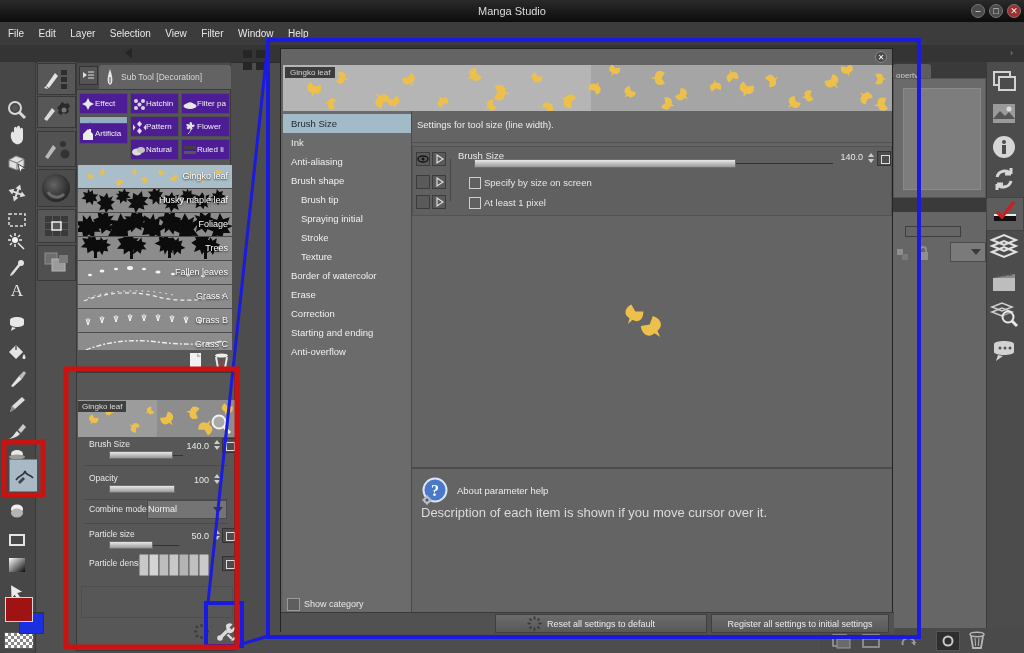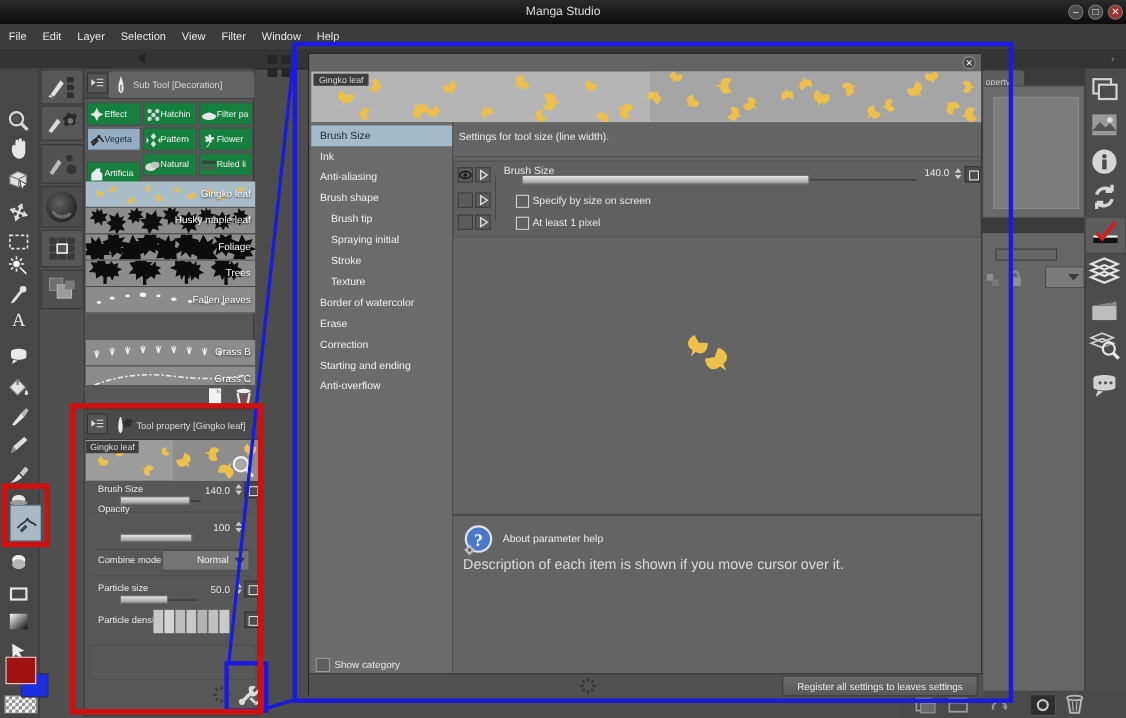--- a/index.html
+++ b/index.html
@@ -14,21 +14,21 @@
 .topstrip{left:0;top:45px;width:1024px;height:17px;background:#343434;border-bottom:1px solid #2a2a2a}
 .toolbar1{left:0;top:62px;width:35px;height:591px;background:#474747;border-right:1px solid #3a3a3a}
 .t1i{left:5px;width:24px;height:24px;transform:translateY(11px)}
 .tb2tile{left:37px;width:39px;background:#575757;border:1px solid #383838;box-sizing:border-box}
 .tb2col{left:37px;top:62px;width:40px;height:591px;background:#505050}
 .panel{background:#575757;border:1px solid #3a3a3a;box-sizing:border-box}
 .phead{position:absolute;left:0;top:0;width:100%;height:26px;background:#4a4a4a;border-bottom:1px solid #3a3a3a}
 .ptab{position:absolute;background:#636363;border-radius:3px 3px 0 0}
 .ptitle{font-size:8.5px;color:#d8d8d8;white-space:nowrap}
 .menutile{position:absolute;width:19px;height:19px;background:#555;border:1px solid #333;box-sizing:border-box}
-.catbtn{position:absolute;width:49px;height:21px;background:#15803d;border:1px solid #4e4e4e;box-sizing:border-box;font-size:8px;color:#f2f2f2;overflow:hidden;white-space:nowrap}
+.catbtn{position:absolute;width:49px;height:21px;background:#4c1d95;border:1px solid #4e4e4e;box-sizing:border-box;font-size:8px;color:#f2f2f2;overflow:hidden;white-space:nowrap}
 .catbtn.sel{background:#93aec2;color:#1e2a33}
 .catlbl{position:absolute;left:15px;top:5px}
 .brow{position:absolute;left:1px;width:154px;height:23px;background:#8c8c8c;border-bottom:1px solid #4c4c4c;overflow:hidden}
 .brow.sel{background:#a9bec9}
 .blbl{position:absolute;right:4px;top:6px;font-size:9px;color:#fff;text-shadow:0 1px 2px rgba(0,0,0,.8)}
 .ctl-lbl{position:absolute;font-size:8.5px;color:#e8e8e8;white-space:nowrap}
 .ctl-val{position:absolute;font-size:9px;color:#e8e8e8;text-align:right;width:30px}
 .slider{position:absolute;height:8px;background:linear-gradient(#e8e8e8,#9a9a9a);border:1px solid #6e6e6e;box-sizing:border-box}
 .slidertrack{position:absolute;height:1px;background:#323232}
 .chkbtn{position:absolute;width:14px;height:15px;background:#4c4c4c;border:1px solid #333;box-sizing:border-box}
@@ -348,21 +348,21 @@
         </svg>
         <span class="catlbl">Pattern</span>
       </div>
     <div class="catbtn" style="left:104px;top:53px">
         <svg class="abs" style="left:2px;top:3px" width="13" height="14">
           <path d="M6 5 C4 1 9 1 8 5 C11 3 12 7 8 7 C10 10 6 11 6 8 C4 11 1 8 4 6 C1 6 2 2 6 5 Z" fill="#e4e4e4"></path>
           <path d="M7 8 C7 11 6 12 4 14" stroke="#ccc" fill="none"></path>
         </svg>
         <span class="catlbl">Flower</span>
       </div>
-    <div class="catbtn" style="left:2px;top:84px">
+    <div class="catbtn" style="left:2px;top:60px">
         <svg class="abs" style="left:1px;top:3px" width="14" height="14">
           <path d="M2 7 L7 2 L12 7 L12 13 L2 13 Z" fill="#ececec"></path>
           <rect x="8" y="2" width="2" height="3" fill="#ececec"></rect>
         </svg>
         <span class="catlbl">Artificia</span>
       </div>
     <div class="catbtn" style="left:53px;top:76px">
         <svg class="abs" style="left:1px;top:5px" width="14" height="11">
           <ellipse cx="5" cy="7" rx="5" ry="3.5" fill="#dcdcdc"></ellipse>
           <ellipse cx="9" cy="5" rx="4" ry="3" fill="#c2c2c2"></ellipse>
@@ -454,20 +454,27 @@
             <ellipse cx="52" cy="7" rx="3" ry="2"></ellipse>
             <ellipse cx="66" cy="8" rx="2" ry="1.2"></ellipse>
             <ellipse cx="80" cy="11" rx="2.6" ry="1.6"></ellipse>
             <ellipse cx="95" cy="13" rx="2" ry="1.2"></ellipse>
             <ellipse cx="110" cy="14" rx="2.4" ry="1.4"></ellipse>
             <ellipse cx="125" cy="15" rx="2" ry="1.2"></ellipse>
           </g>
         </svg>
       <span class="blbl">Fallen leaves</span>
     </div>
+    <div class="brow" style="top:222px">
+      <svg width="154" height="23">
+          <path d="M6 16 C30 6 60 6 80 12 C100 17 125 16 146 10" fill="none" stroke="#f0f0f0" stroke-width="1.2" stroke-dasharray="4 3"></path>
+          <path d="M10 13 C35 4 70 4 95 10" fill="none" stroke="#dadada" stroke-width="1" stroke-dasharray="2 4"></path>
+        </svg>
+      <span class="blbl">Grass A</span>
+    </div>
     <div class="brow" style="top:270px;border-bottom:none">
       <svg width="154" height="23">
           <path d="M8 17 C30 8 55 6 80 9 C105 12 125 12 145 8" fill="none" stroke="#ededed" stroke-width="1.4" stroke-dasharray="5 2 2 2"></path>
         </svg>
       <span class="blbl">Grass C</span>
     </div>
     <div class="brow" style="top:246px">
       <svg width="154" height="23">
           <g stroke="#f2f2f2" stroke-width="1">
             <path d="M10 16 l-2 -6 M10 16 l0 -7 M10 16 l2 -6"></path>
@@ -492,35 +499,20 @@
       <svg class="abs" style="left:135px;top:2px" width="17" height="17">
           <ellipse cx="8.5" cy="3.5" rx="6.5" ry="2" fill="#eee"></ellipse>
           <path d="M3 5 L5 16 L12 16 L14 5" fill="none" stroke="#e8e8e8" stroke-width="2"></path>
           <line x1="6.5" y1="7" x2="7" y2="14" stroke="#c33" stroke-width="1.2"></line>
           <line x1="10.5" y1="7" x2="10" y2="14" stroke="#c33" stroke-width="1.2"></line>
         </svg>
     </div>
   </div>
 
   <div class="abs panel" style="left:76px;top:372px;width:159px;height:279px">
-    <div class="phead">
-      <div class="menutile" style="left:2px;top:3px">
-          <svg width="17" height="17">
-            <polygon points="3,5 7,8 3,11" fill="#ddd"></polygon>
-            <line x1="8" y1="5" x2="14" y2="5" stroke="#ddd"></line>
-            <line x1="8" y1="8" x2="14" y2="8" stroke="#ddd"></line>
-            <line x1="8" y1="11" x2="14" y2="11" stroke="#ddd"></line>
-          </svg>
-        </div>
-      <svg class="abs" style="left:25px;top:3px" width="20" height="21">
-          <path d="M7 3 C5.5 8 5 12 6 16 L7.5 18 L9 16 C10 12 9.5 8 8 3 Z" fill="#e8e8e8"></path>
-          <path d="M12 6 l1.5 -2 l2 1.5 l2 -0.5 l1 2 l-1.5 2 l0.5 2 l-2 1 l-2 -0.5 l-1.5 1.5 l-2 -1.5 l0.5 -2 l-1.5 -1.5 Z" fill="#2e2e2e"></path>
-        </svg>
-      <div class="abs ptitle" style="left:47px;top:9px">Tool property [Gingko leaf]</div>
-    </div>
 
     <div class="abs" style="left:1px;top:27px;width:157px;height:37px;background:#9c9c9c;overflow:hidden">
       <div class="abs" style="left:79px;top:0;width:78px;height:37px;background:#8d8d8d"></div>
       <svg class="abs" style="left:0;top:0" width="157" height="37">
           <g fill="#ecc653">
             <use href="#glf" transform="translate(14,22) scale(0.6) rotate(30)"></use>
             <use href="#glf" transform="translate(34,12) scale(0.55) rotate(-70)"></use>
             <use href="#glf" transform="translate(54,26) scale(0.62) rotate(120)"></use>
             <use href="#glf" transform="translate(70,12) scale(0.5) rotate(60)"></use>
             <use href="#glf" transform="translate(92,22) scale(0.85) rotate(-40)"></use>
@@ -537,29 +529,29 @@
     </div>
 
     <div class="ctl-lbl" style="left:12px;top:66px">Brush Size</div>
     <div class="ctl-val" style="left:102px;top:68px">140.0</div>
     <div class="stepper" style="left:136px;top:66px"></div>
     <div class="chkbtn" style="left:145px;top:65px"></div>
     <div class="slider" style="left:32px;top:78px;width:64px"></div>
     <div class="slidertrack" style="left:96px;top:82px;width:10px"></div>
     <div class="abs" style="left:8px;top:92px;width:143px;height:1px;background:#4a4a4a"></div>
 
-    <div class="ctl-lbl" style="left:12px;top:84px">Opacity</div>
+    <div class="ctl-lbl" style="left:12px;top:100px">Opacity</div>
     <div class="ctl-val" style="left:102px;top:102px">100</div>
     <div class="stepper" style="left:136px;top:100px"></div>
     <div class="slider" style="left:32px;top:112px;width:66px"></div>
     <div class="abs" style="left:8px;top:126px;width:143px;height:1px;background:#4a4a4a"></div>
 
     <div class="ctl-lbl" style="left:12px;top:131px">Combine mode</div>
     <div class="abs" style="left:70px;top:127px;width:80px;height:19px;background:#747474;border:1px solid #4a4a4a;box-sizing:border-box">
-      <div class="abs" style="left:0;width:60px;text-align:right;font-size:9px;line-height:17px;color:#f0f0f0">Normal</div>
+      <div class="abs" style="left:0;width:60px;text-align:left;font-size:9px;line-height:17px;color:#f0f0f0">Normal</div>
       <div class="abs" style="right:3px;top:6px;border-left:5px solid transparent;border-right:5px solid transparent;border-top:6px solid #383838"></div>
     </div>
     <div class="abs" style="left:8px;top:150px;width:143px;height:1px;background:#4a4a4a"></div>
 
     <div class="ctl-lbl" style="left:12px;top:156px">Particle size</div>
     <div class="ctl-val" style="left:102px;top:158px">50.0</div>
     <div class="stepper" style="left:136px;top:156px"></div>
     <div class="chkbtn" style="left:145px;top:155px"></div>
     <div class="slider" style="left:32px;top:168px;width:44px"></div>
     <div class="slidertrack" style="left:76px;top:172px;width:26px"></div>
@@ -869,33 +861,34 @@
         </g>
         <circle cx="6" cy="23" r="1.5" fill="#555"></circle>
       </svg>
     <div class="abs" style="left:176px;top:436px;font-size:9.5px;color:#ececec">About parameter help</div>
     <div class="abs" style="left:140px;top:456px;font-size:13px;color:#dcdcdc">Description of each item is shown if you move cursor over it.</div>
 
     <div class="abs" style="left:6px;top:549px;width:11px;height:11px;background:#5e5e5e;border:1px solid #9a9a9a"></div>
     <div class="abs" style="left:23px;top:550px;font-size:9px;color:#e8e8e8">Show category</div>
 
     <div class="abs" style="left:0;top:563px;width:613px;height:21px;background:#515151;border-top:1px solid #3a3a3a"></div>
+    <div class="btn" style="left:214px;top:565px;width:212px"><span>Reset all settings to default</span></div>
     <svg class="abs" style="left:246px;top:567px" width="15" height="15">
         <g stroke="#333" stroke-width="1.6">
           <line x1="7.5" y1="0.5" x2="7.5" y2="3.5"></line>
           <line x1="7.5" y1="11.5" x2="7.5" y2="14.5"></line>
           <line x1="0.5" y1="7.5" x2="3.5" y2="7.5"></line>
           <line x1="11.5" y1="7.5" x2="14.5" y2="7.5"></line>
           <line x1="2.5" y1="2.5" x2="4.5" y2="4.5"></line>
           <line x1="10.5" y1="10.5" x2="12.5" y2="12.5"></line>
           <line x1="12.5" y1="2.5" x2="10.5" y2="4.5"></line>
           <line x1="2.5" y1="12.5" x2="4.5" y2="10.5"></line>
         </g>
       </svg>
-    <div class="btn" style="left:430px;top:565px;width:178px"><span>Register all settings to leaves settings</span></div>
+    <div class="btn" style="left:430px;top:565px;width:178px"><span>Register all settings to initial settings</span></div>
   </div>
 
   <svg class="abs" style="left:0;top:0;z-index:50;pointer-events:none" width="1024" height="653">
     <rect x="268" y="40" width="651" height="597" fill="none" stroke="#1a1ae0" stroke-width="4"></rect>
     <rect x="206" y="603" width="36" height="43" fill="none" stroke="#1a1ae0" stroke-width="4"></rect>
     <line x1="208" y1="603" x2="268" y2="42" stroke="#1a1ae0" stroke-width="3"></line>
     <line x1="242" y1="644" x2="268" y2="636" stroke="#1a1ae0" stroke-width="3"></line>
     <rect x="66" y="369" width="171" height="278" fill="none" stroke="#c11" stroke-width="5"></rect>
     <rect x="4" y="442" width="39" height="53" fill="none" stroke="#c11" stroke-width="5"></rect>
   </svg>

